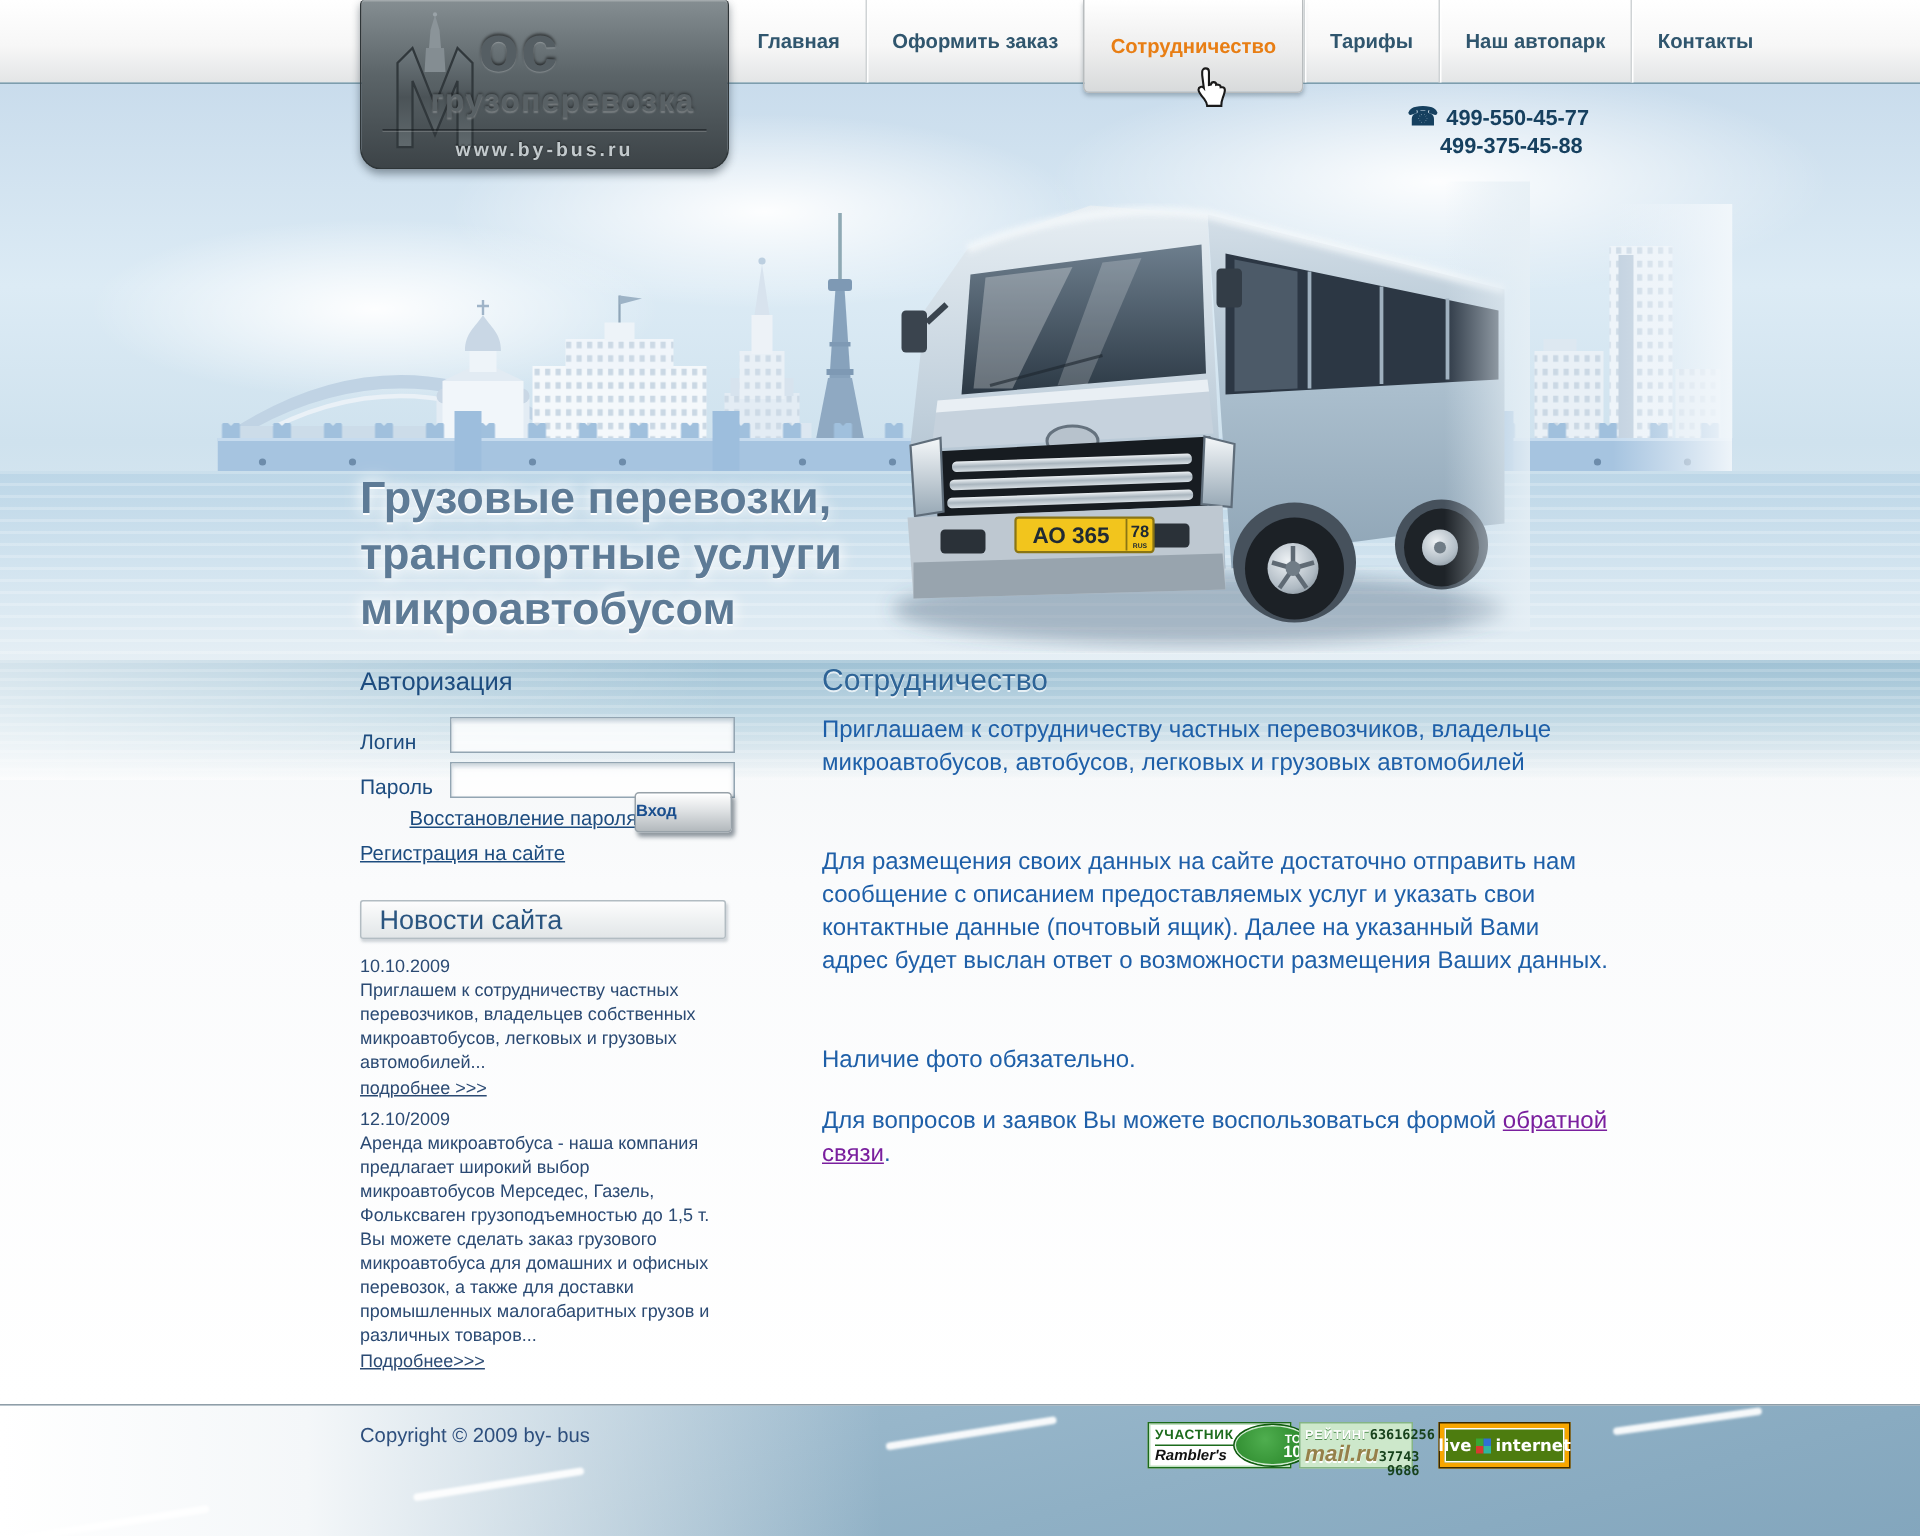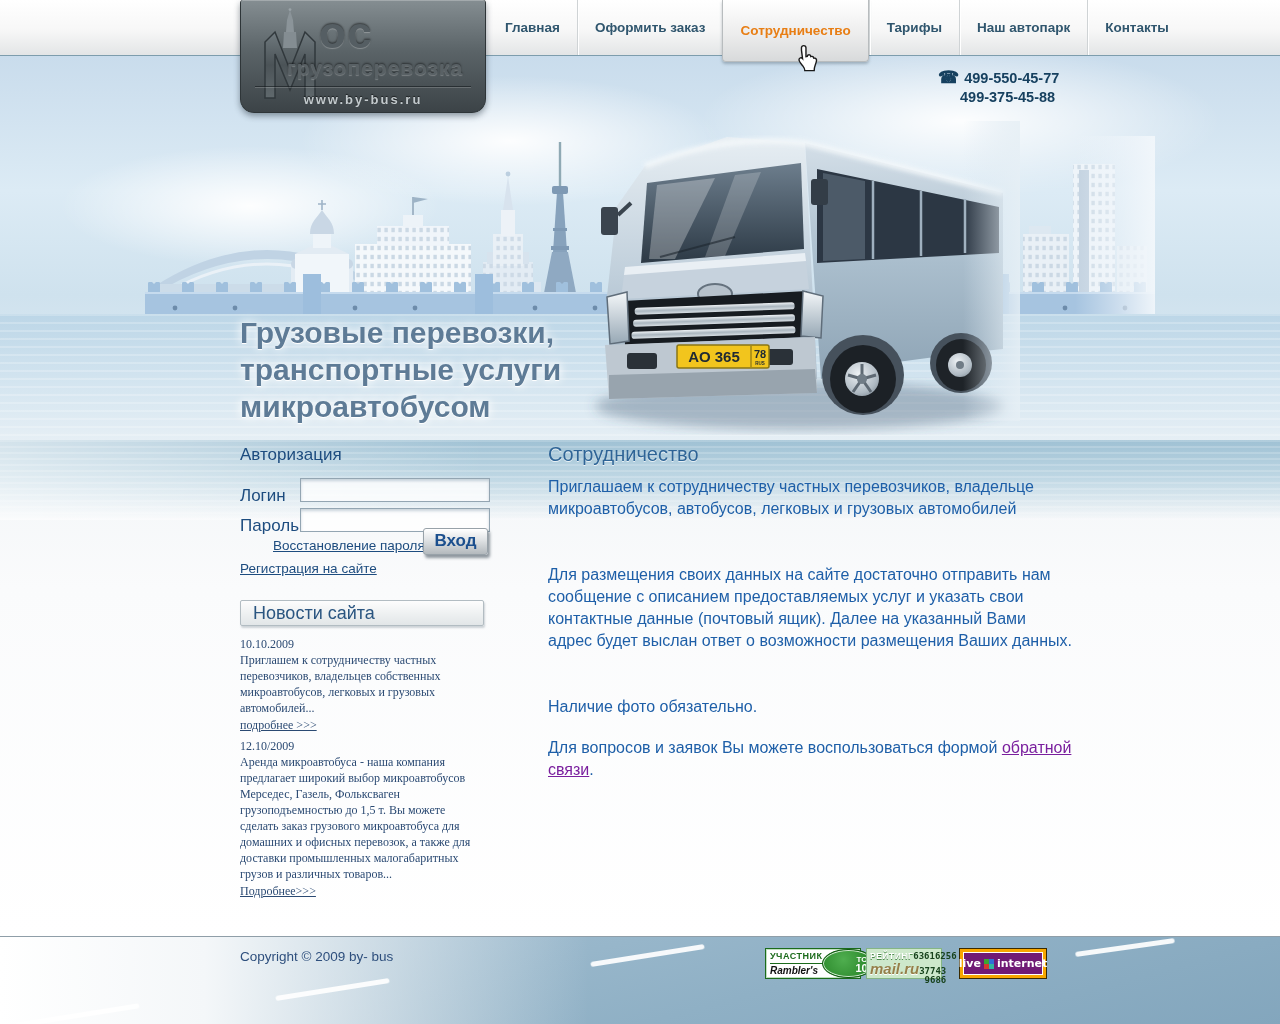--- a/index.html
+++ b/index.html
@@ -37,26 +37,26 @@
 
   
   .content{left:0;top:440px;width:1280px;height:496px;background:linear-gradient(180deg,#f2f5f7 0%,#fafbfc 30%,#ffffff 100%);z-index:15;}
   .waterband{position:absolute;left:0;top:0;width:1280px;height:80px;background:
     linear-gradient(90deg,rgba(255,255,255,.55) 0%,rgba(255,255,255,0) 38%),
     repeating-linear-gradient(180deg,rgba(255,255,255,.18) 0 2px,rgba(255,255,255,0) 2px 6px),
     linear-gradient(180deg,#9fc1d4 0%,#bdd6e3 45%,rgba(242,245,247,0) 100%);}
 
   
   .auth-title{left:240px;top:5px;font-size:17px;color:#1d4c7f;}
-  .fld-label{font-size:17px;color:#1d4c7f;}
+  .fld-label{font-size:14px;color:#1d4c7f;}
   .fld{height:20px;width:184px;border:1px solid #93a5b2;background:rgba(255,255,255,.8);box-shadow:inset 0 2px 3px rgba(110,135,155,.35);}
   .side-link{font-size:13.5px;color:#1d4c7f;text-decoration:underline;cursor:pointer;}
-  .btn-enter{left:423px;top:88px;width:63px;height:25px;border:1px solid #98a2a9;border-radius:3px;background:linear-gradient(180deg,#ffffff 0%,#dfe2e4 45%,#b3b9bd 100%);box-shadow:2px 3px 3px rgba(55,70,82,.55), inset 0 1px 0 #fff;color:#1b4f8e;font-weight:bold;font-size:17px;text-align:center;line-height:24px;cursor:pointer;}
+  .btn-enter{left:423px;top:88px;width:63px;height:25px;border:1px solid #98a2a9;border-radius:3px;background:linear-gradient(180deg,#ffffff 0%,#dfe2e4 45%,#b3b9bd 100%);box-shadow:2px 3px 3px rgba(55,70,82,.55), inset 0 1px 0 #fff;color:#1b4f8e;font-weight:bold;font-size:11px;line-height:24px;cursor:pointer;}
   .news-hd{left:240px;top:160px;width:244px;height:26px;border:1px solid #b2bcc2;border-radius:2px;background:linear-gradient(180deg,#fdfdfd 0%,#eceff0 60%,#e2e6e8 100%);box-shadow:1px 2px 2px rgba(120,135,145,.35);font-size:18px;color:#2a5580;line-height:25px;padding-left:12px;box-sizing:border-box;}
-  .news-item{width:246px;font-size:12px;line-height:16px;color:#2b4a73;font-family:Liberation Serif, serif;}
+  .news-item{width:246px;font-size:12px;line-height:16px;color:#2b4a73;}
   .news-date{margin-bottom:0px;}
   .news-more{display:inline-block;margin-top:1px;text-decoration:underline;color:#2b4a73;cursor:pointer;}
 
   
   .main-title{left:548px;top:3px;font-size:20px;color:#2e6496;text-shadow:0 1px 0 rgba(255,255,255,.7);}
   .para{left:548px;width:525px;font-size:16px;line-height:22px;color:#1e5fa8;}
   .fb-link{color:#7a1f9e;text-decoration:underline;cursor:pointer;}
 
   
   .footer{left:0;top:936px;width:1280px;height:88px;z-index:20;border-top:1px solid #8f9ea8;background:
@@ -72,21 +72,21 @@
   .r-bot{font-size:10px;font-weight:bold;font-style:italic;color:#111;padding-top:1px;}
   .r-badge{width:27px;height:27px;border-radius:50%;background:radial-gradient(circle at 40% 35%,#4fae4f,#1e7a1e);border:1px solid #0f5a0f;box-shadow:inset 0 0 0 1px #cfe8cf;color:#fff;text-align:center;font-weight:bold;line-height:9px;display:flex;flex-direction:column;justify-content:center;padding-left:32px;}
   .r-badge .t{font-size:8px;}
   .r-badge .h{font-size:11px;}
   .b-mail{width:76px;background:#cde8cb;border:1px solid #85b585;padding:2px 3px;margin-right:17px;}
   .m-row{display:flex;justify-content:space-between;align-items:baseline;}
   .m-label{font-size:8.5px;font-weight:bold;color:#fff;text-shadow:0 1px 0 #4d8a4d;letter-spacing:.5px;}
   .m-num{font-family:"DejaVu Sans Mono",monospace;font-size:9px;font-weight:bold;color:#17421c;line-height:9px;text-align:right;}
   .m-logo{font-size:15px;font-weight:bold;font-style:italic;color:#95804a;text-shadow:0 1px 0 #fff;line-height:15px;}
   .b-live{width:88px;background:#f7a600;border:1px solid #3a2a00;padding:3px;}
-  .li-box{background:#701a75;height:100%;box-sizing:border-box;border:1px solid #fff;display:flex;align-items:center;justify-content:center;gap:3px;}
+  .li-box{background:#4d7c0f;height:100%;box-sizing:border-box;border:1px solid #fff;display:flex;align-items:center;justify-content:center;gap:3px;}
   .li-word{color:#fff;font-weight:bold;font-size:11px;font-family:"DejaVu Sans",sans-serif;}
   .li-grid{width:10px;height:10px;display:grid;grid-template-columns:5px 5px;grid-template-rows:5px 5px;}
   .li-grid i{display:block;}
 </style>
 </head>
 <body>
 
 <div class="page">
 
   <div class="abs hero">

